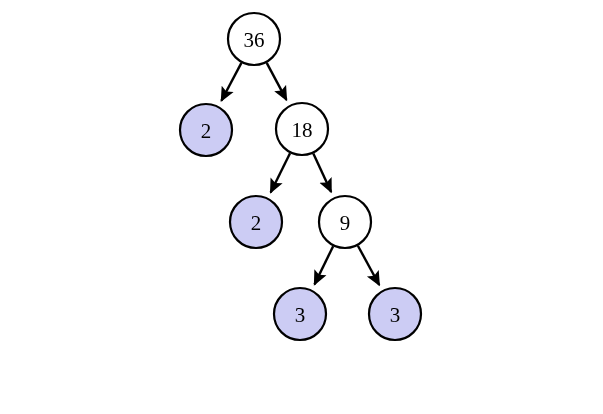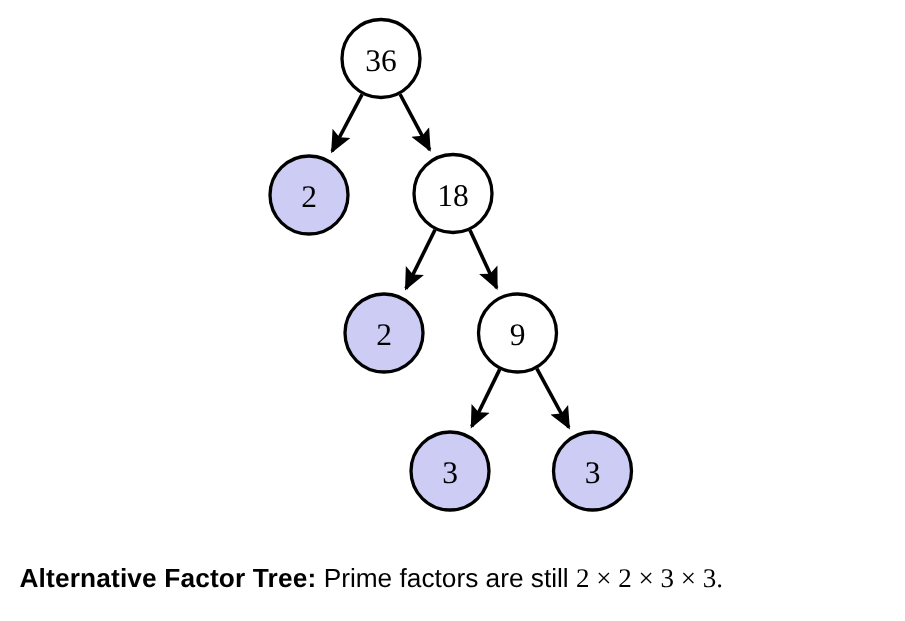--- a/index.html
+++ b/index.html
@@ -111,19 +111,14 @@
           <circle cx="300" cy="314" r="26" class="node-circle" fill="#ccccf4" stroke="#000000"></circle>
           <text x="300" y="315" class="node-label" fill="#000000">3</text>
         </g>
         <g>
           <circle cx="395" cy="314" r="26" class="node-circle" fill="#ccccf4" stroke="#000000"></circle>
           <text x="395" y="315" class="node-label" fill="#000000">3</text>
         </g>
       </g>
   </svg>
 
-  <div class="caption">
-    <span class="caption-lead">Alternative Factor Tree:</span>
-    <span class="caption-body">Prime factors are still</span>
-    <span class="caption-math">2 × 2 × 3 × 3.</span>
-  </div>
 
 </div>
 
 </body></html>

